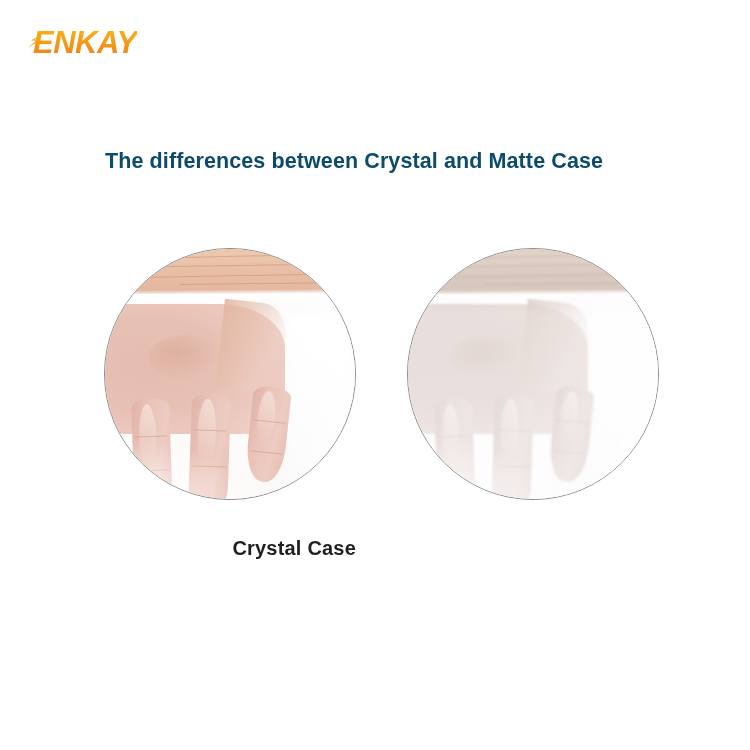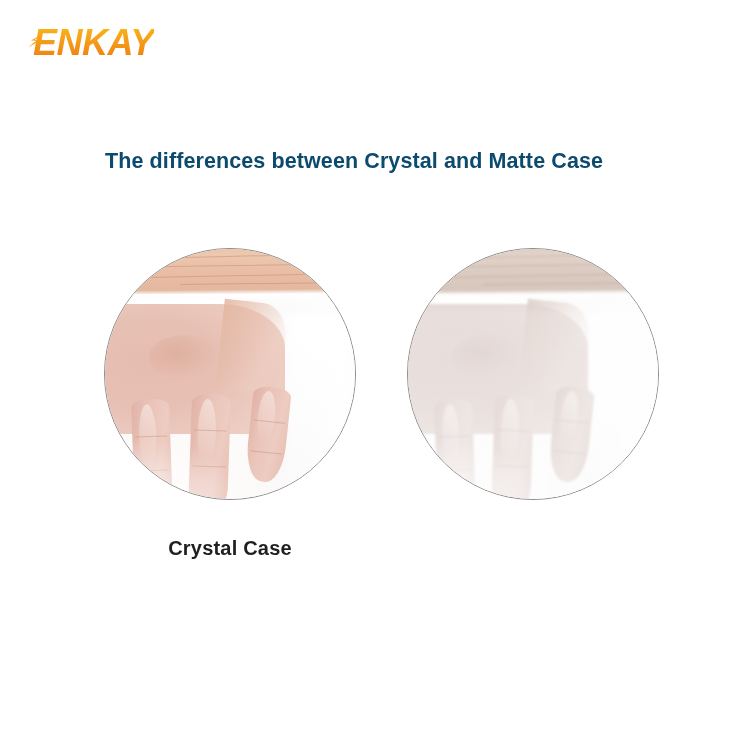--- a/index.html
+++ b/index.html
@@ -19,21 +19,21 @@
   
   .brand-logo {
     position: absolute;
     left: 33px;
     top: 26px;
     width: 160px;
     height: 34px;
   }
   .brand-logo-text {
     font-family: "Liberation Sans", sans-serif;
-    font-size: 36px;
+    font-size: 31px;
     font-weight: bold;
     font-style: italic;
     letter-spacing: -0.5px;
     line-height: 34px;
     background: linear-gradient(180deg, #fbb713 0%, #f5a01a 38%, #ef7d12 100%);
     -webkit-background-clip: text;
     background-clip: text;
     color: transparent;
     -webkit-text-fill-color: transparent;
     display: inline-block;
@@ -268,21 +268,21 @@
         rgba(255,255,255,0.46) 100%);
     pointer-events: none;
   }
 
   
   .panel-caption {
     position: absolute;
     top: 288px;
     left: 0;
     width: 252px;
-    text-align: center;
+    text-align: right;
     font-size: 20px;
     font-weight: bold;
     color: #1f1f1f;
     letter-spacing: 0.2px;
     line-height: 24px;
   }
 </style>
 </head>
 <body>
 

